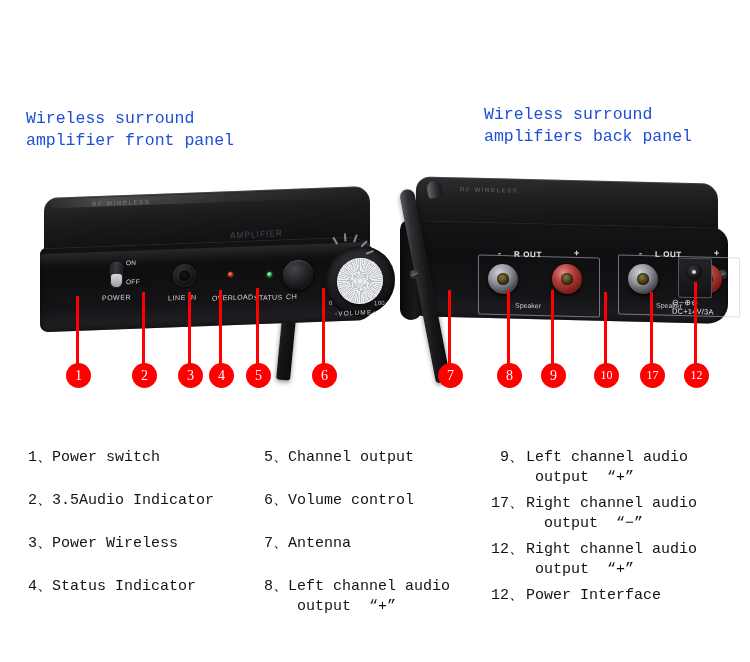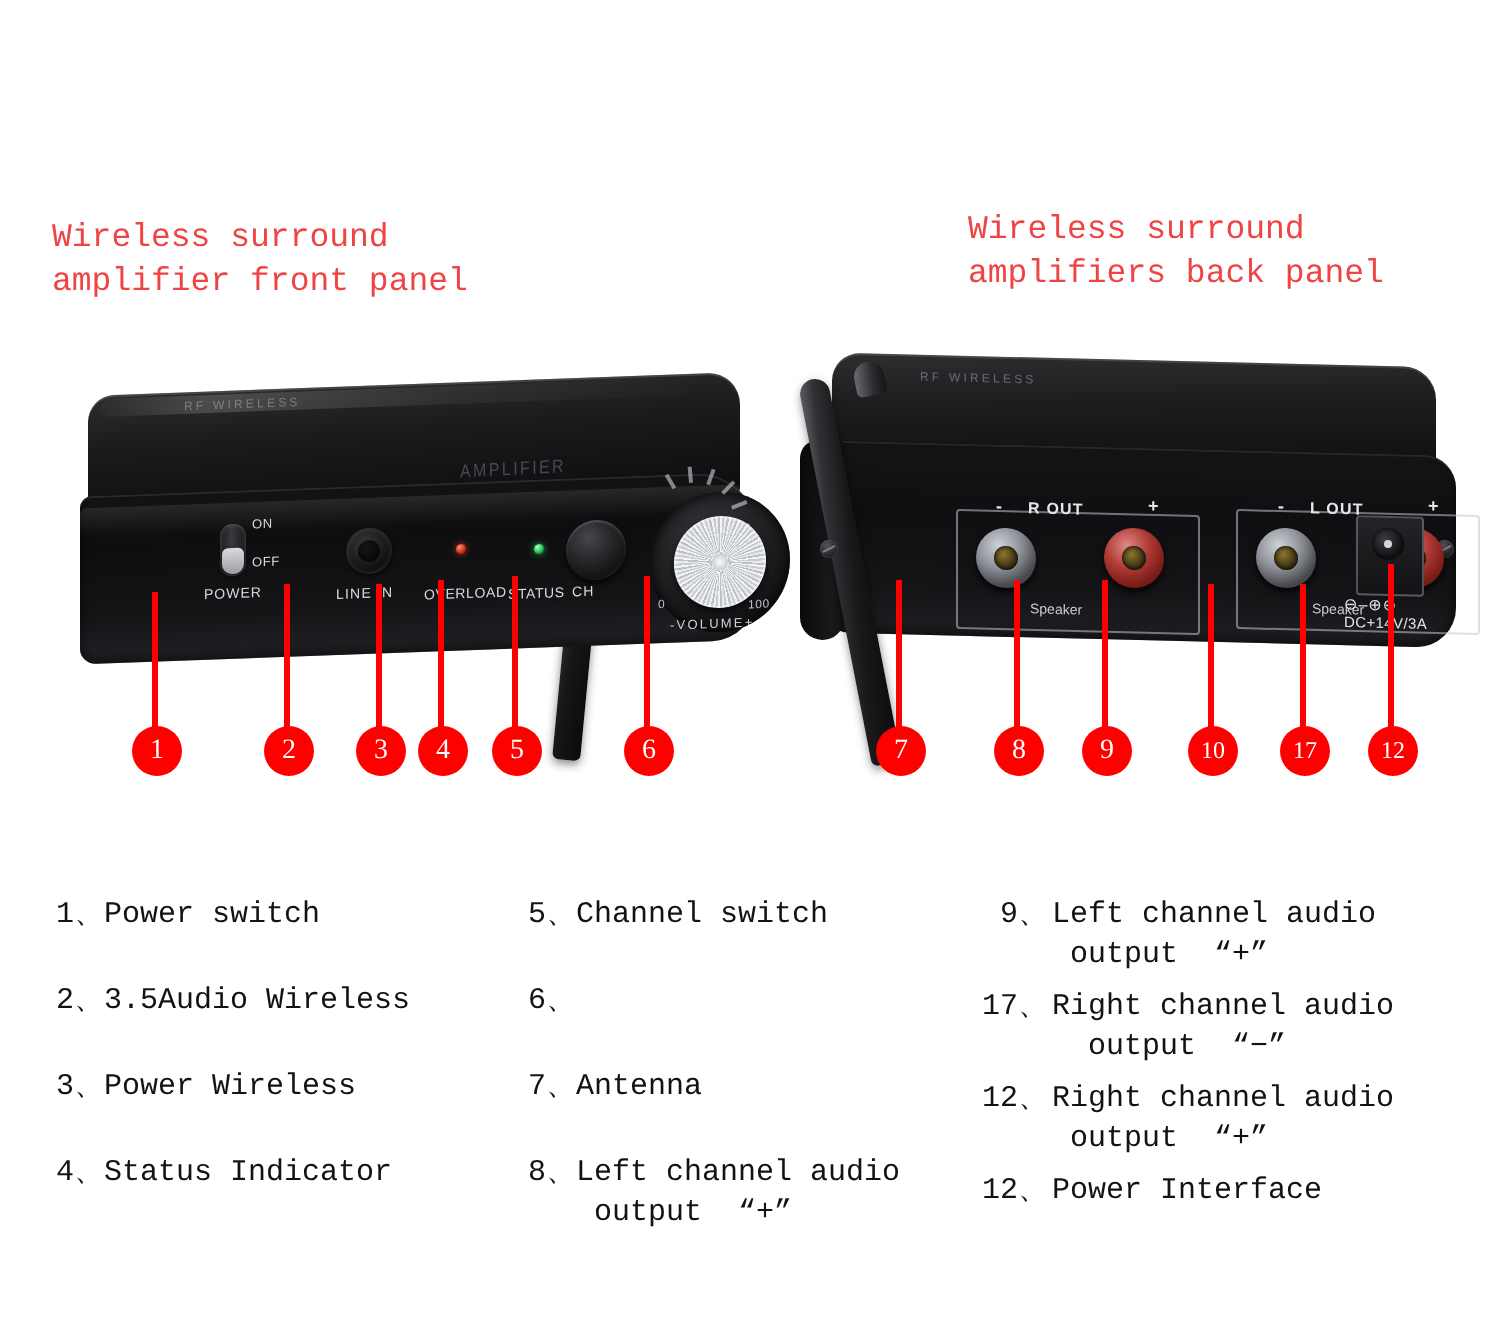--- a/index.html
+++ b/index.html
@@ -18,21 +18,21 @@
     overflow: hidden;
     background: #ffffff;
   }
 
   
   .panel-title {
     position: absolute;
     font-family: "Liberation Mono", "DejaVu Sans Mono", monospace;
     font-size: 16.5px;
     line-height: 22px;
-    color: #ef4444;
+    color: #1d4ed8;
     white-space: pre-line;
     letter-spacing: 0px;
   }
   #title-front { left: 26px; top: 108px; width: 240px; }
   #title-back  { left: 484px; top: 104px; width: 250px; }
 
   
   .device { position: absolute; }
 
   
@@ -584,39 +584,40 @@
 
   <div id="legend">
 
     <div class="legend-col" id="col-1">
       <div class="legend-item">
         <span class="legend-num">1、</span>
         <span class="legend-text">Power switch</span>
       </div>
       <div class="legend-item">
         <span class="legend-num">2、</span>
-        <span class="legend-text">3.5Audio Wireless</span>
+        <span class="legend-text">3.5Audio Indicator</span>
       </div>
       <div class="legend-item">
         <span class="legend-num">3、</span>
         <span class="legend-text">Power Wireless</span>
       </div>
       <div class="legend-item">
         <span class="legend-num">4、</span>
         <span class="legend-text">Status Indicator</span>
       </div>
     </div>
 
     <div class="legend-col" id="col-2">
       <div class="legend-item">
         <span class="legend-num">5、</span>
-        <span class="legend-text">Channel switch</span>
+        <span class="legend-text">Channel output</span>
       </div>
       <div class="legend-item">
         <span class="legend-num">6、</span>
+        <span class="legend-text">Volume control</span>
       </div>
       <div class="legend-item">
         <span class="legend-num">7、</span>
         <span class="legend-text">Antenna</span>
       </div>
       <div class="legend-item">
         <span class="legend-num">8、</span>
         <span class="legend-text">Left channel audio
  output  “+”</span>
       </div>

